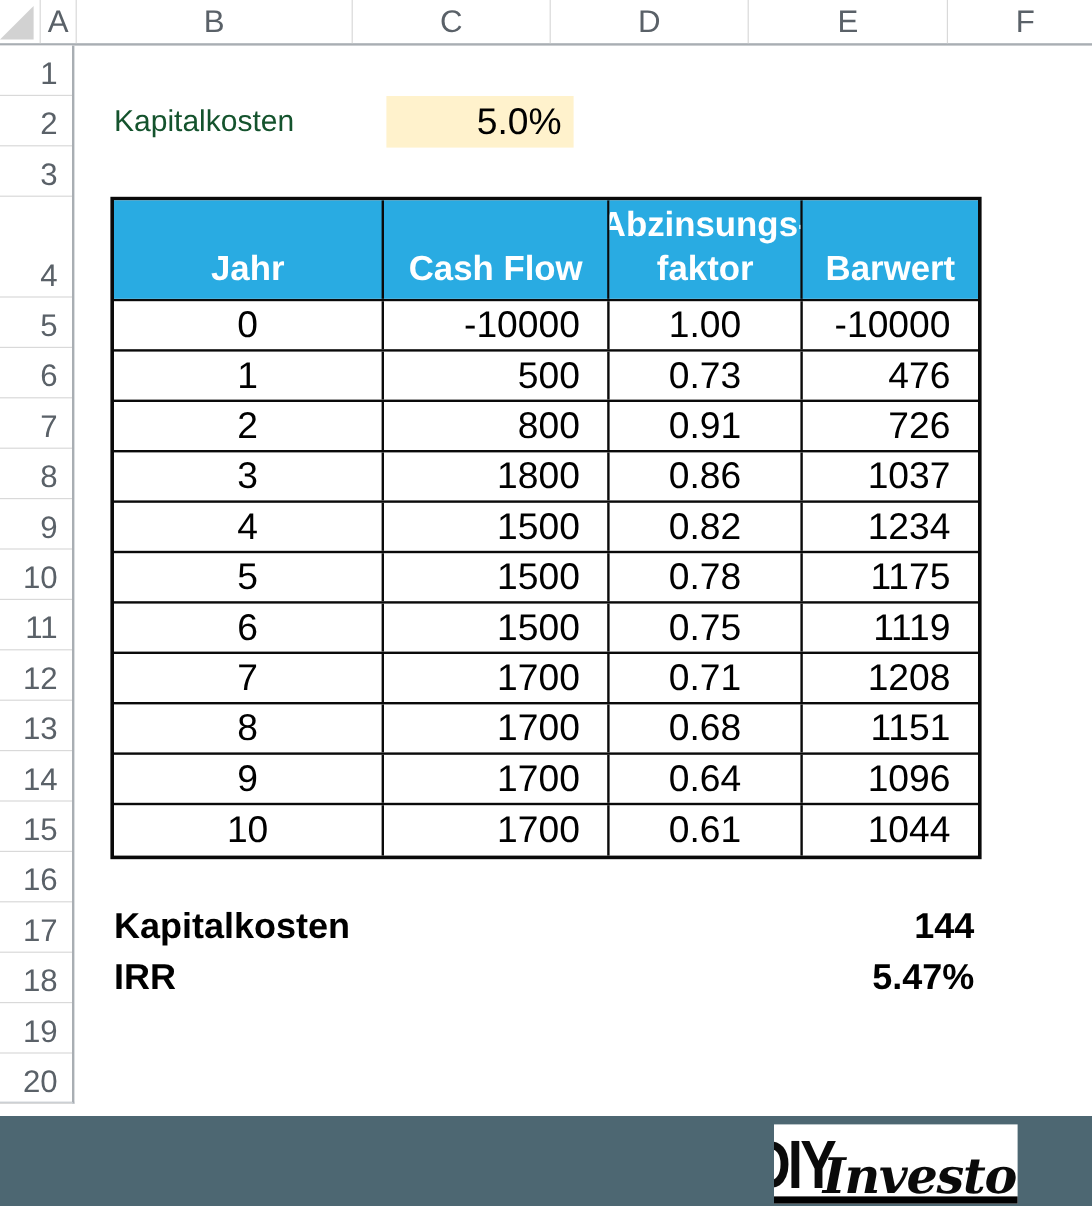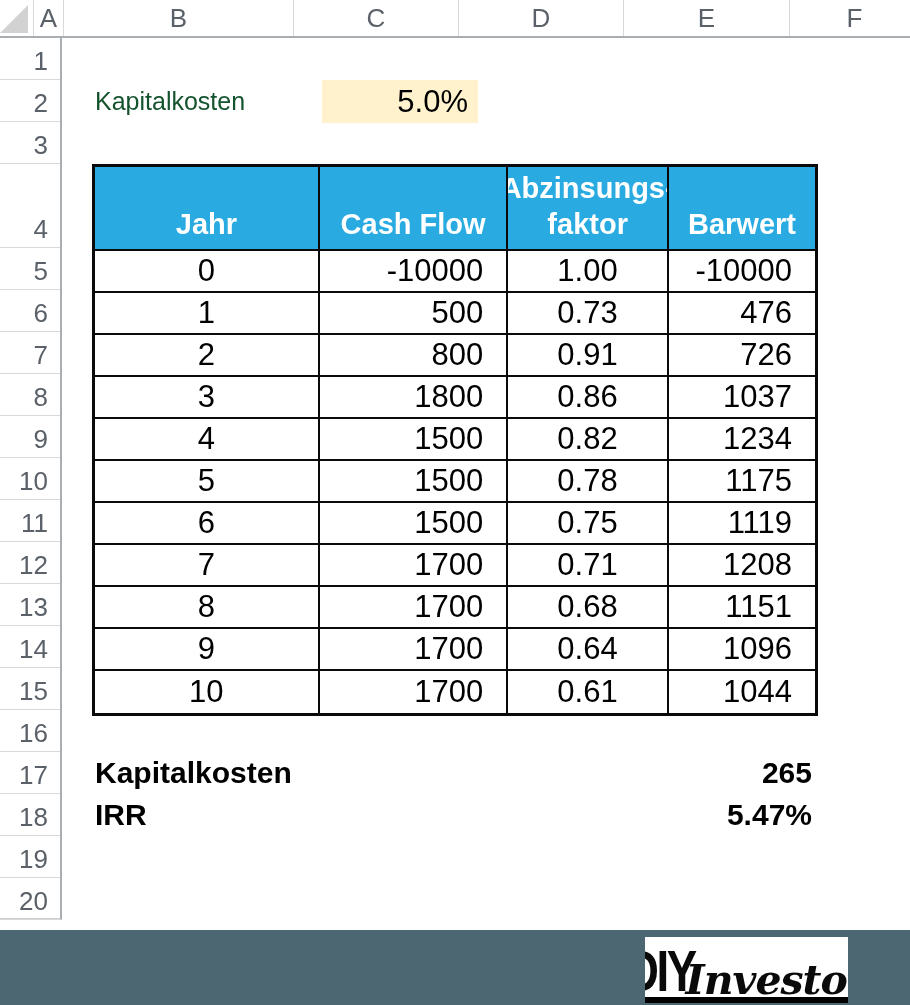--- a/index.html
+++ b/index.html
@@ -259,21 +259,21 @@
         <div class="t-row">
           <div class="tc w-jahr al-c">10</div>
           <div class="tc w-cf al-r">1700</div>
           <div class="tc w-fac al-c">0.61</div>
           <div class="tc w-bar al-r">1044</div>
         </div>
       </div>
   </div>
 
   <div id="npv-label" class="sum-label">Kapitalkosten</div>
-  <div id="npv-value" class="sum-value">265</div>
+  <div id="npv-value" class="sum-value">144</div>
   <div id="irr-label" class="sum-label">IRR</div>
   <div id="irr-value" class="sum-value">5.47%</div>
 
   <div id="footer-bar">
     <div id="logo-box">
       <span class="logo-diy">DIY</span>
       <span class="logo-investor">Investor</span>
     </div>
   </div>
 

